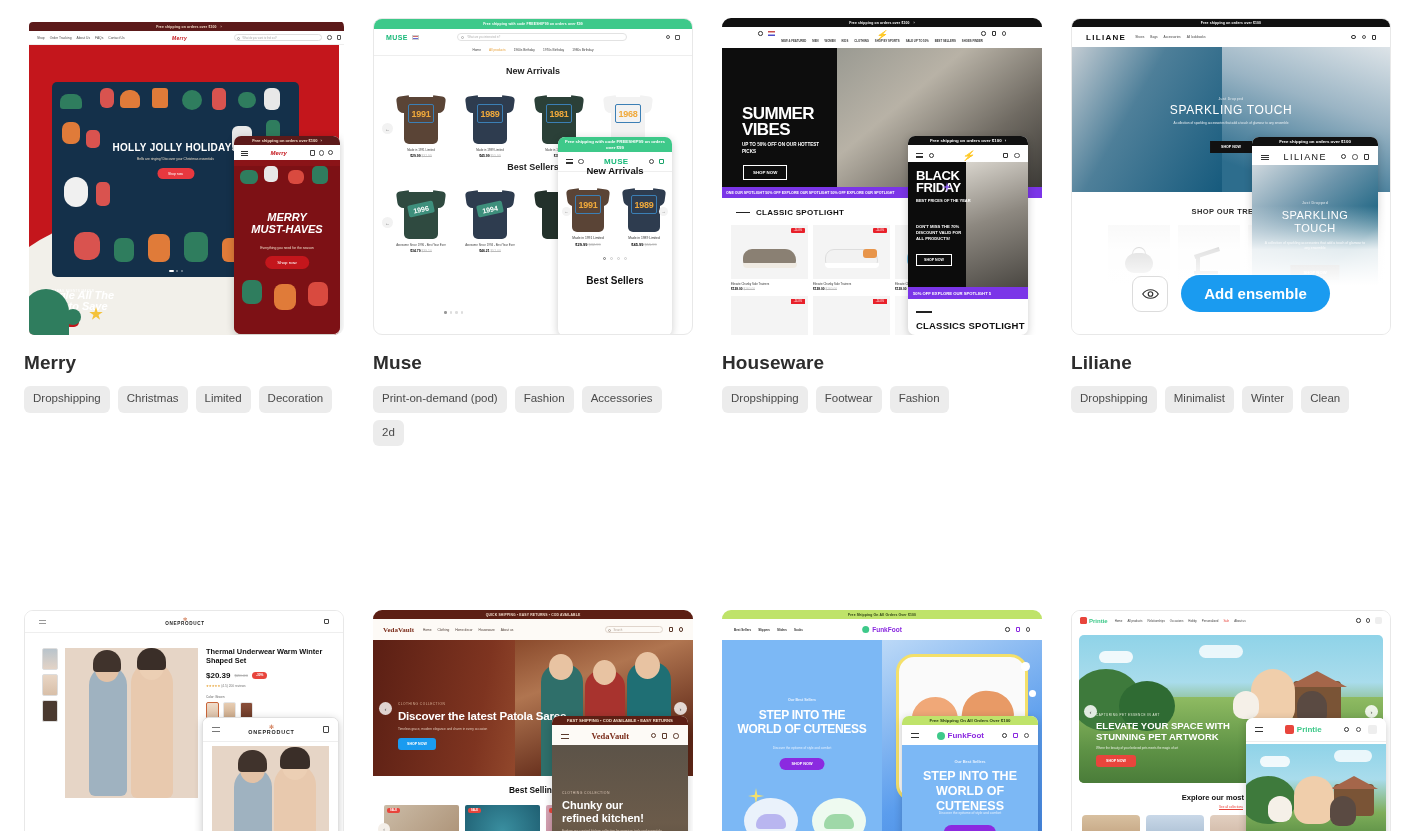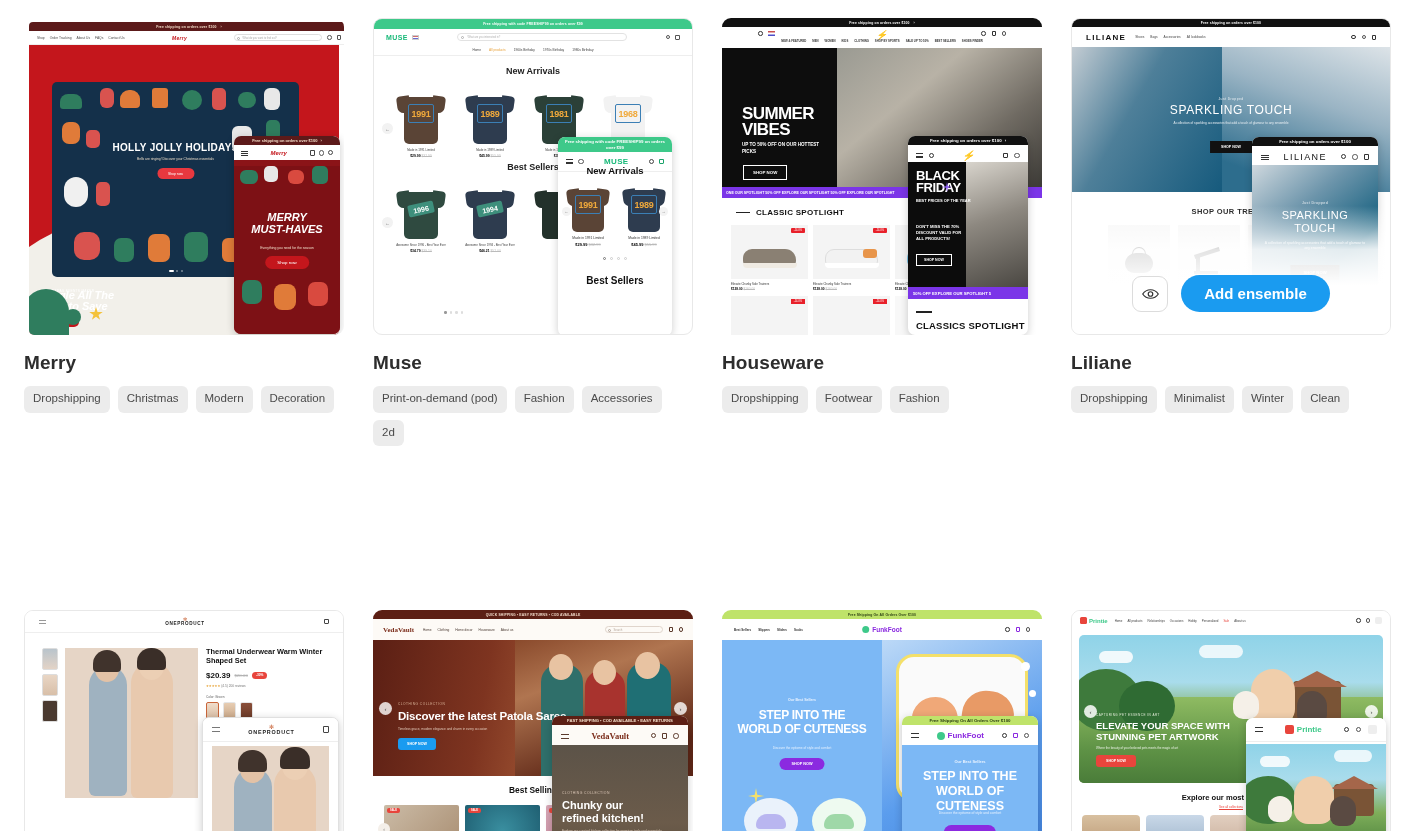--- a/index.html
+++ b/index.html
@@ -241,21 +241,21 @@
             <div class="orn" style="left:8px;bottom:30px;width:20px;height:24px;background:#2f7d5e;border-radius:7px;"></div>
             <div class="orn" style="left:40px;bottom:24px;width:22px;height:26px;background:#e07b39;border-radius:8px;"></div>
             <div class="orn" style="left:74px;bottom:28px;width:20px;height:24px;background:#d94a3f;border-radius:7px;"></div>
           </div>
         </div>
       </div>
       <div class="title">Merry</div>
       <div class="tags">
         <span class="tag">Dropshipping</span>
         <span class="tag">Christmas</span>
-        <span class="tag">Modern</span>
+        <span class="tag">Limited</span>
         <span class="tag">Decoration</span>
       </div>
     </div>
 
     <div class="cell">
       <div class="thumb">
         <div class="bar" style="position:absolute;left:0;right:0;top:0;height:10px;background:#3ec98a;color:#fff;">
           <span>Free shipping with code FREESHIP99 on orders over $99</span>
         </div>
         <div class="navrow" style="position:absolute;left:0;right:0;top:10px;height:16px;padding:0 12px;justify-content:space-between;">

